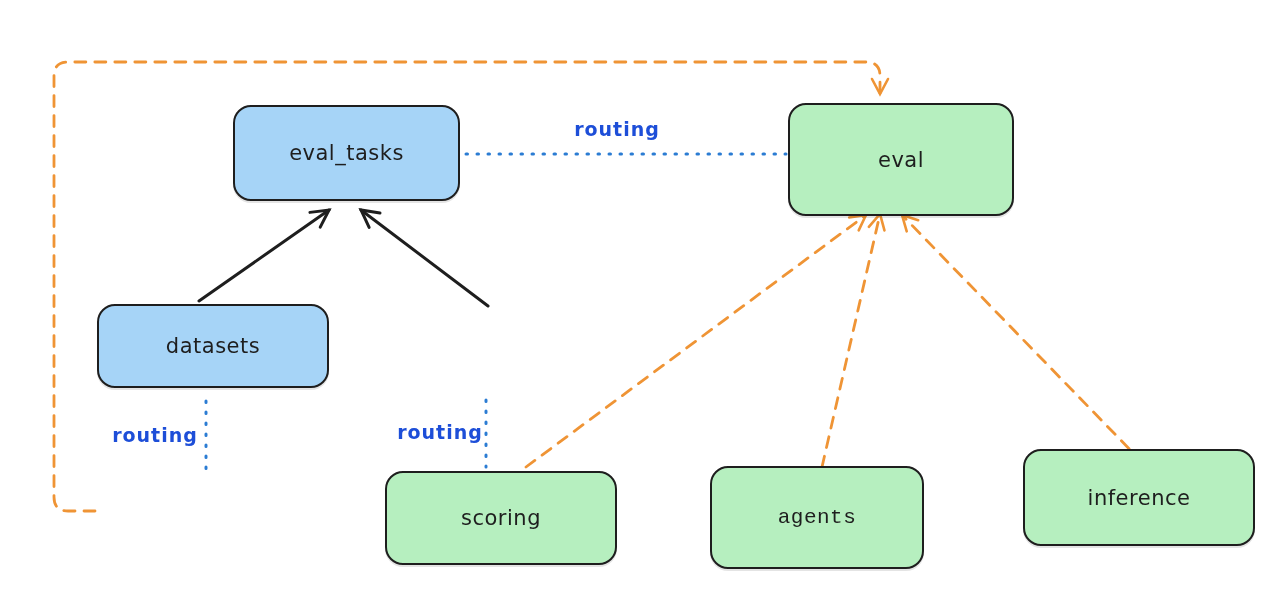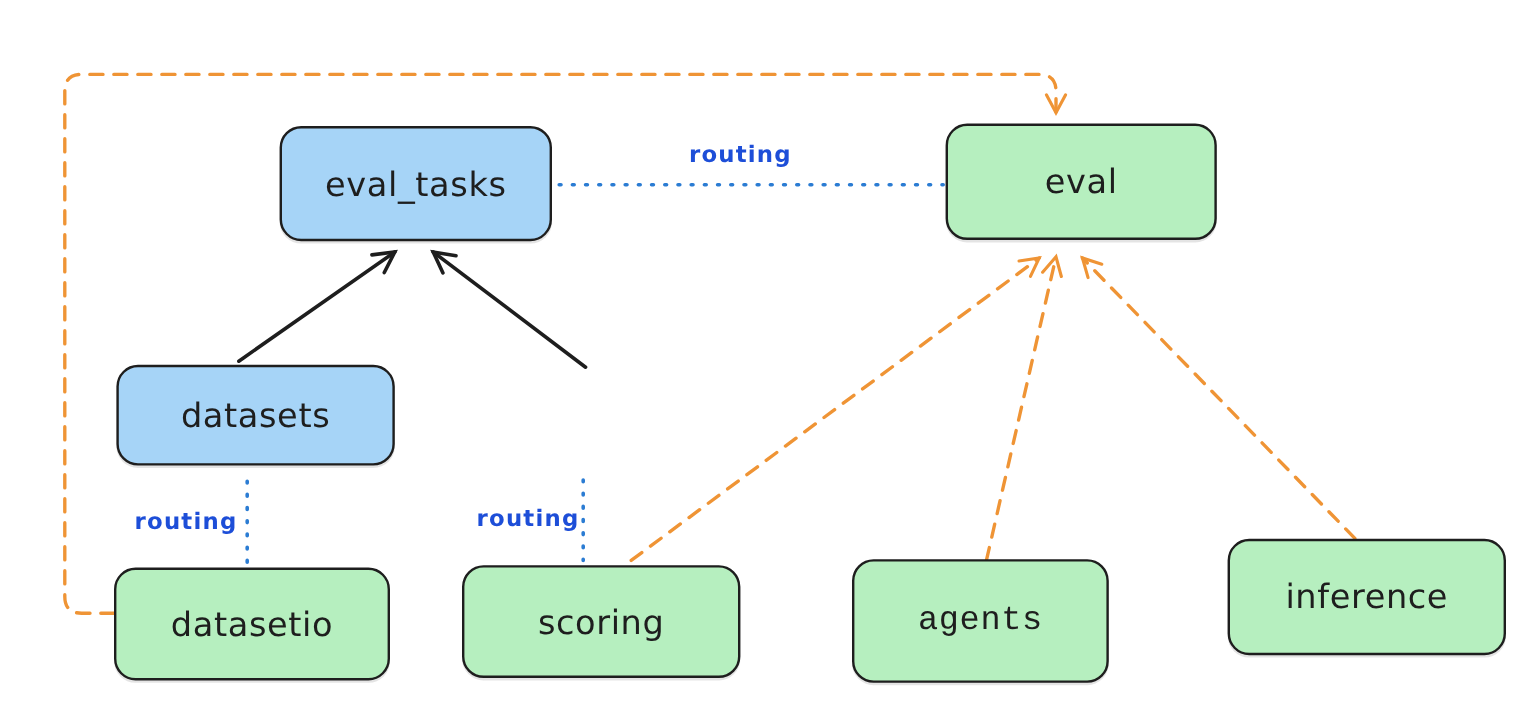--- a/index.html
+++ b/index.html
@@ -23,21 +23,21 @@
     height: 596px;
   }
   .node {
     position: absolute;
     box-sizing: border-box;
     border: 2.6px solid #1e1e1e;
     border-radius: 18px;
     display: flex;
     align-items: center;
     justify-content: center;
-    font-size: 28px;
+    font-size: 21px;
     letter-spacing: 0.5px;
     color: #1e1e1e;
     box-shadow: 0 2px 0 rgba(30,30,30,0.12);
   }
   .node.blue  { background: #a6d4f7; }
   .node.green { background: #b6efbf; }
   .edge-label {
     position: absolute;
     transform: translate(-50%, -50%);
     color: #1d4ed8;
@@ -72,32 +72,29 @@
     <path d="M95,511 H68 Q54,511 54,497 V76 Q54,62 68,62 H866 Q880,62 880,76 V94" fill="none" stroke="#ef9435" stroke-width="2.8" stroke-linecap="round" stroke-dasharray="11 9" marker-end="url(#ah-orange)"></path>
     <path d="M526,467 L866,215" fill="none" stroke="#ef9435" stroke-width="2.8" stroke-linecap="round" stroke-dasharray="11 9" marker-end="url(#ah-orange)"></path>
     <path d="M822,467 L880,214" fill="none" stroke="#ef9435" stroke-width="2.8" stroke-linecap="round" stroke-dasharray="11 9" marker-end="url(#ah-orange)"></path>
     <path d="M1143,463 L902,215" fill="none" stroke="#ef9435" stroke-width="2.8" stroke-linecap="round" stroke-dasharray="11 9" marker-end="url(#ah-orange)"></path>
   </svg>
 
   <div class="node blue" style="left:233px; top:105px; width:227px; height:96px;">
     <span>eval_tasks</span>
   </div>
 
-  <div class="node green" style="left:788px; top:103px; width:226px; height:97px;">
+  <div class="node green" style="left:788px; top:103px; width:226px; height:113px;">
     <span>eval</span>
   </div>
 
   <div class="node blue" style="left:97px; top:304px; width:232px; height:84px;">
     <span>datasets</span>
   </div>
 
 
-  <div class="node green" style="left:95px; top:473px; width:230px; height:94px;">
-    <span>datasetio</span>
-  </div>
 
   <div class="node green" style="left:385px; top:471px; width:232px; height:94px;">
     <span>scoring</span>
   </div>
 
   <div class="node green" style="left:710px; top:466px; width:214px; height:103px;font-family:Liberation Mono, monospace;">
     <span>agents</span>
   </div>
 
   <div class="node green" style="left:1023px; top:449px; width:232px; height:97px;">

